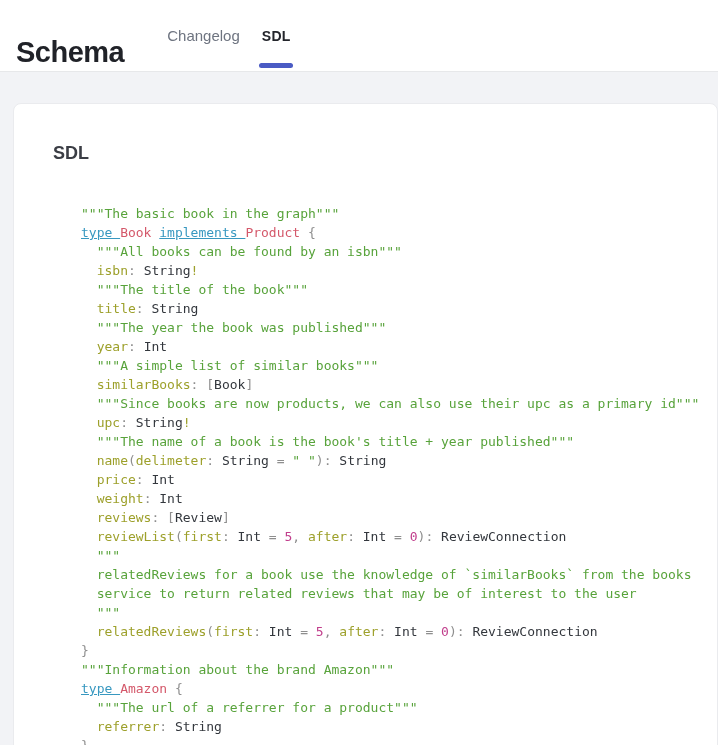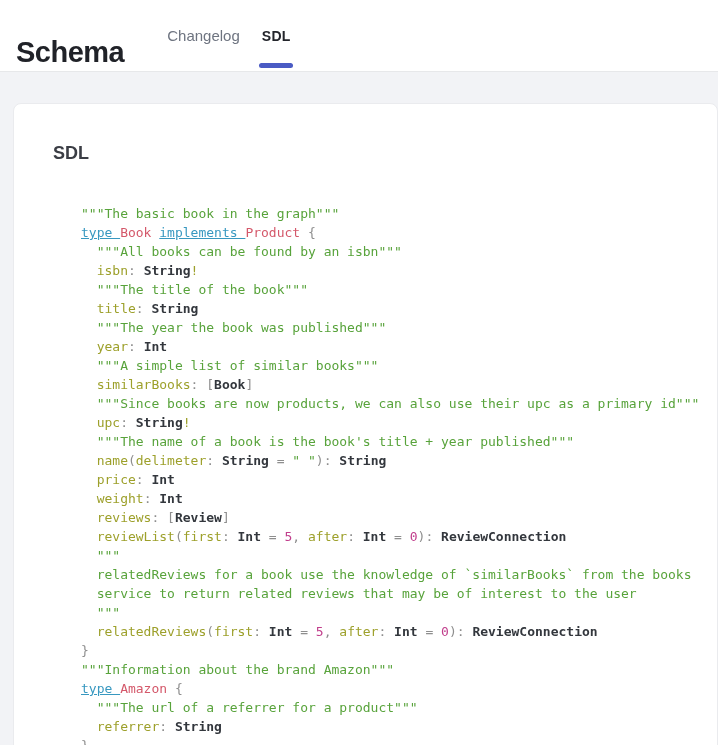--- a/index.html
+++ b/index.html
@@ -42,21 +42,21 @@
     font-family:"DejaVu Sans Mono",monospace;font-size:13px;line-height:19px;
     color:#6b6b6b;overflow:visible;
   }
   .code-line{white-space:pre;min-height:19px;}
   .tok-kw{color:var(--kw);text-decoration:underline;}
   .tok-tn{color:var(--tn);}
   .tok-fld{color:var(--fld);}
   .tok-doc{color:var(--doc);}
   .tok-str{color:var(--str);}
   .tok-num{color:var(--num);}
-  .tok-scl{color:var(--scl);font-weight:700;}
+  .tok-scl{color:var(--scl);font-weight:400;}
   .tok-pun{color:var(--pun);}
 </style>
 </head>
 <body>
 
 <div class="header">
   <div class="page-title">Schema</div>
   <div class="tabs">
     <div class="tab">
       <span>Changelog</span>

